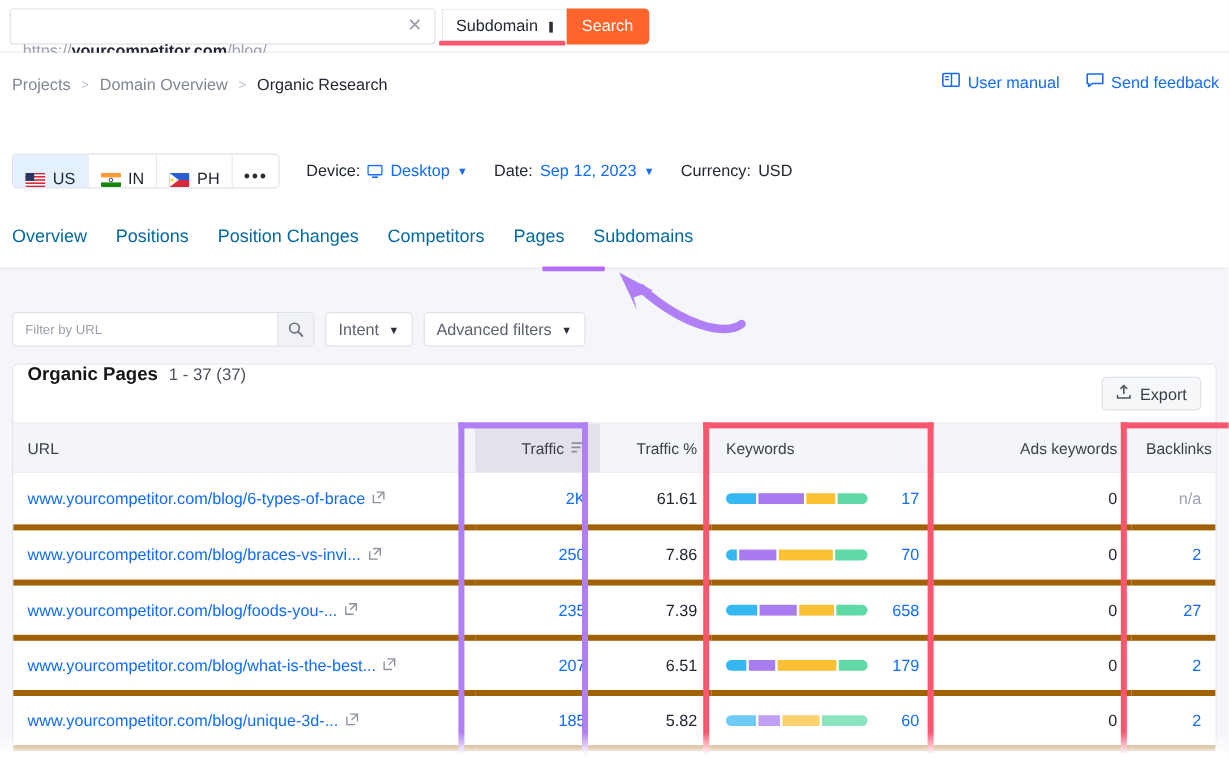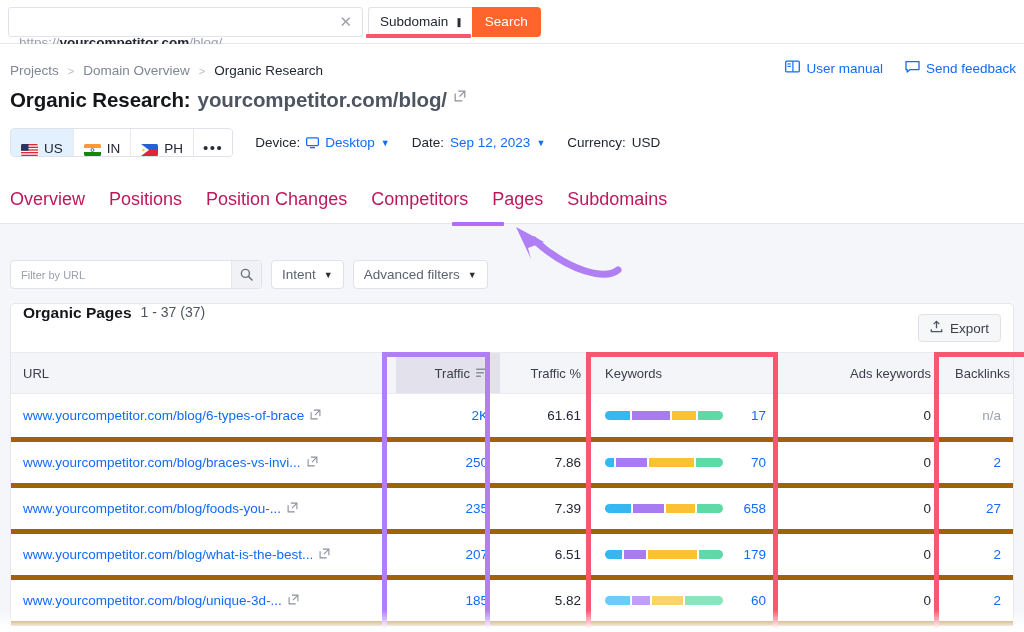--- a/index.html
+++ b/index.html
@@ -97,21 +97,21 @@
     display: flex; align-items: center; gap: 7px; padding: 0 11px;
     font-size: 13.5px; color: #3a3f4a; cursor: pointer;
   }
 
   
   .tabs {
     position: absolute; left: 0; top: 188px; width: 1024px; height: 36px;
     background: #fff; border-bottom: 1px solid #e5e7ec;
     display: flex; align-items: flex-start; padding-left: 10px; gap: 24px;
   }
-  .tab { font-size: 18px; color: #be185d; cursor: pointer; padding-top: 1px; position: relative; }
+  .tab { font-size: 15px; color: #0369a1; cursor: pointer; padding-top: 1px; position: relative; }
   .ann-underline-purple {
     position: absolute; left: 452px; top: 222px; width: 52px; height: 4px;
     background: #a855f7; border-radius: 1px; opacity: .85;
   }
 
   
   .filterrow { position: absolute; left: 10px; top: 260px; display: flex; align-items: center; gap: 9px; }
   .filter-url {
     width: 252px; height: 29px; border: 1px solid #dfe2e9; border-radius: 4px;
     background: #fff; display: flex; align-items: center; overflow: hidden;
@@ -208,31 +208,20 @@
   <div class="page-head">
 
     <div class="crumbs">
       <a>Projects</a>
       <span class="sep">&gt;</span>
       <a>Domain Overview</a>
       <span class="sep">&gt;</span>
       <span class="cur">Organic Research</span>
     </div>
 
-    <div class="h1row">
-      <span class="t1">Organic Research:</span>
-      <span class="t2">yourcompetitor.com/blog/</span>
-      <span class="ext-ico">
-        <svg width="12" height="12" viewBox="0 0 12 12">
-            <path d="M4.2 1.2h6.6v6.6" fill="none" stroke="#8a909c" stroke-width="1.2"></path>
-            <path d="M10.6 1.4 5.4 6.6" fill="none" stroke="#8a909c" stroke-width="1.2"></path>
-            <path d="M8.4 10.8H1.2V3.6" fill="none" stroke="#8a909c" stroke-width="1.2"></path>
-          </svg>
-      </span>
-    </div>
 
     <div class="ctrlrow">
       <div class="flagset">
         <div class="flagbtn sel">
           <span class="flag">
             <svg width="17" height="12" viewBox="0 0 17 12">
                 <rect width="17" height="12" fill="#fff"></rect>
                 <g fill="#d8283b">
                   <rect y="0" width="17" height="1.33"></rect>
                   <rect y="2.67" width="17" height="1.33"></rect>

